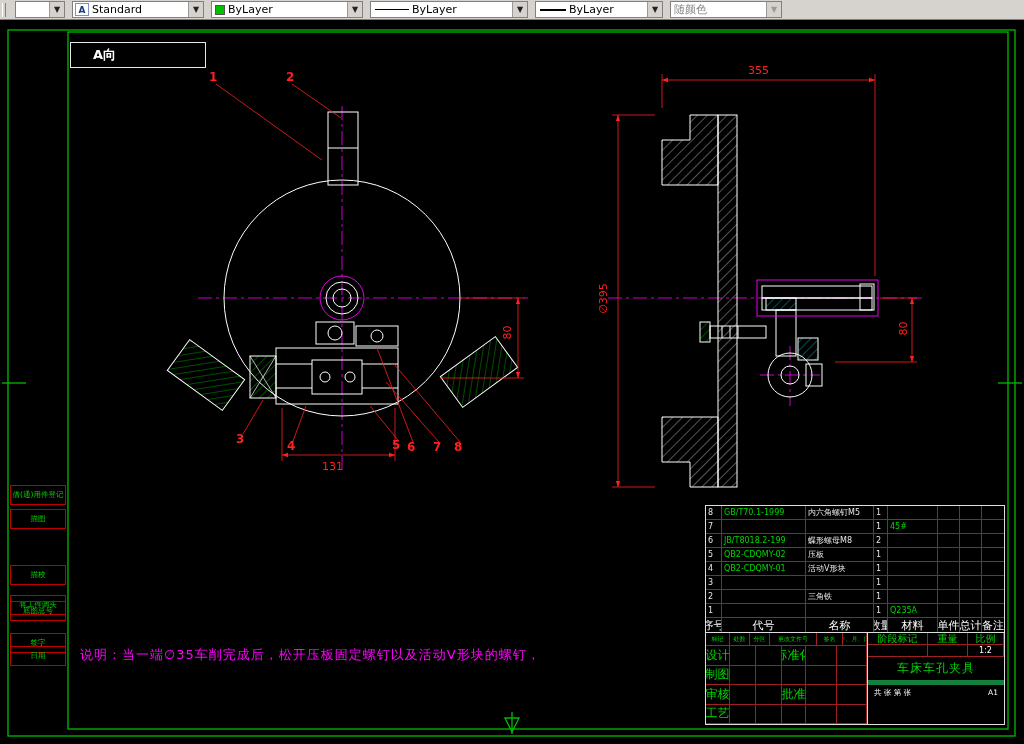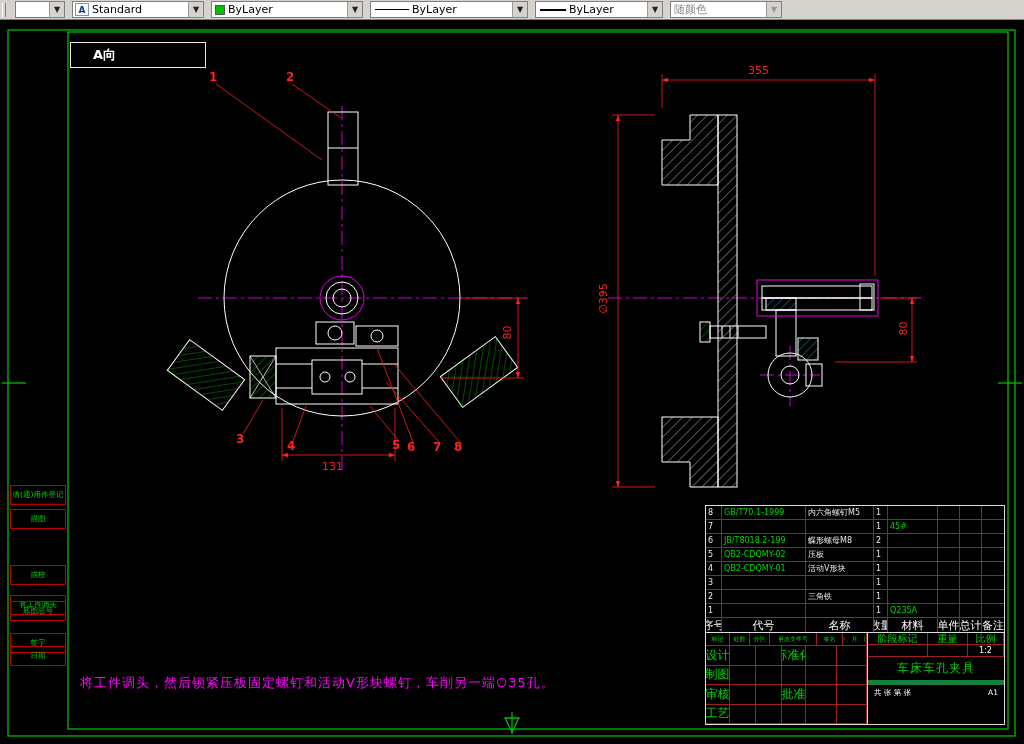--- a/index.html
+++ b/index.html
@@ -274,21 +274,21 @@
     <div class="sbox" style="top:581px">
         <span>底图总号</span>
       </div>
     <div class="sbox" style="top:613px">
         <span>签字</span>
       </div>
     <div class="sbox" style="top:626px">
         <span>日期</span>
       </div>
 
-    <div class="note" style="left:80px;top:654px">将工件调头，然后锁紧压板固定螺钉和活动V形块螺钉，车削另一端∅35孔。</div>
+    <div class="note" style="left:80px;top:626px">说明：当一端∅35车削完成后，松开压板固定螺钉以及活动V形块的螺钉，</div>
 
     <div class="parts">
       <div class="prow">
         <span class="c">8</span>
           <span class="c code">GB/T70.1-1999</span>
           <span class="c">内六角螺钉M5</span>
           <span class="c">1</span>
           <span class="c mat"></span>
           <span class="c"></span>
           <span class="c"></span>

